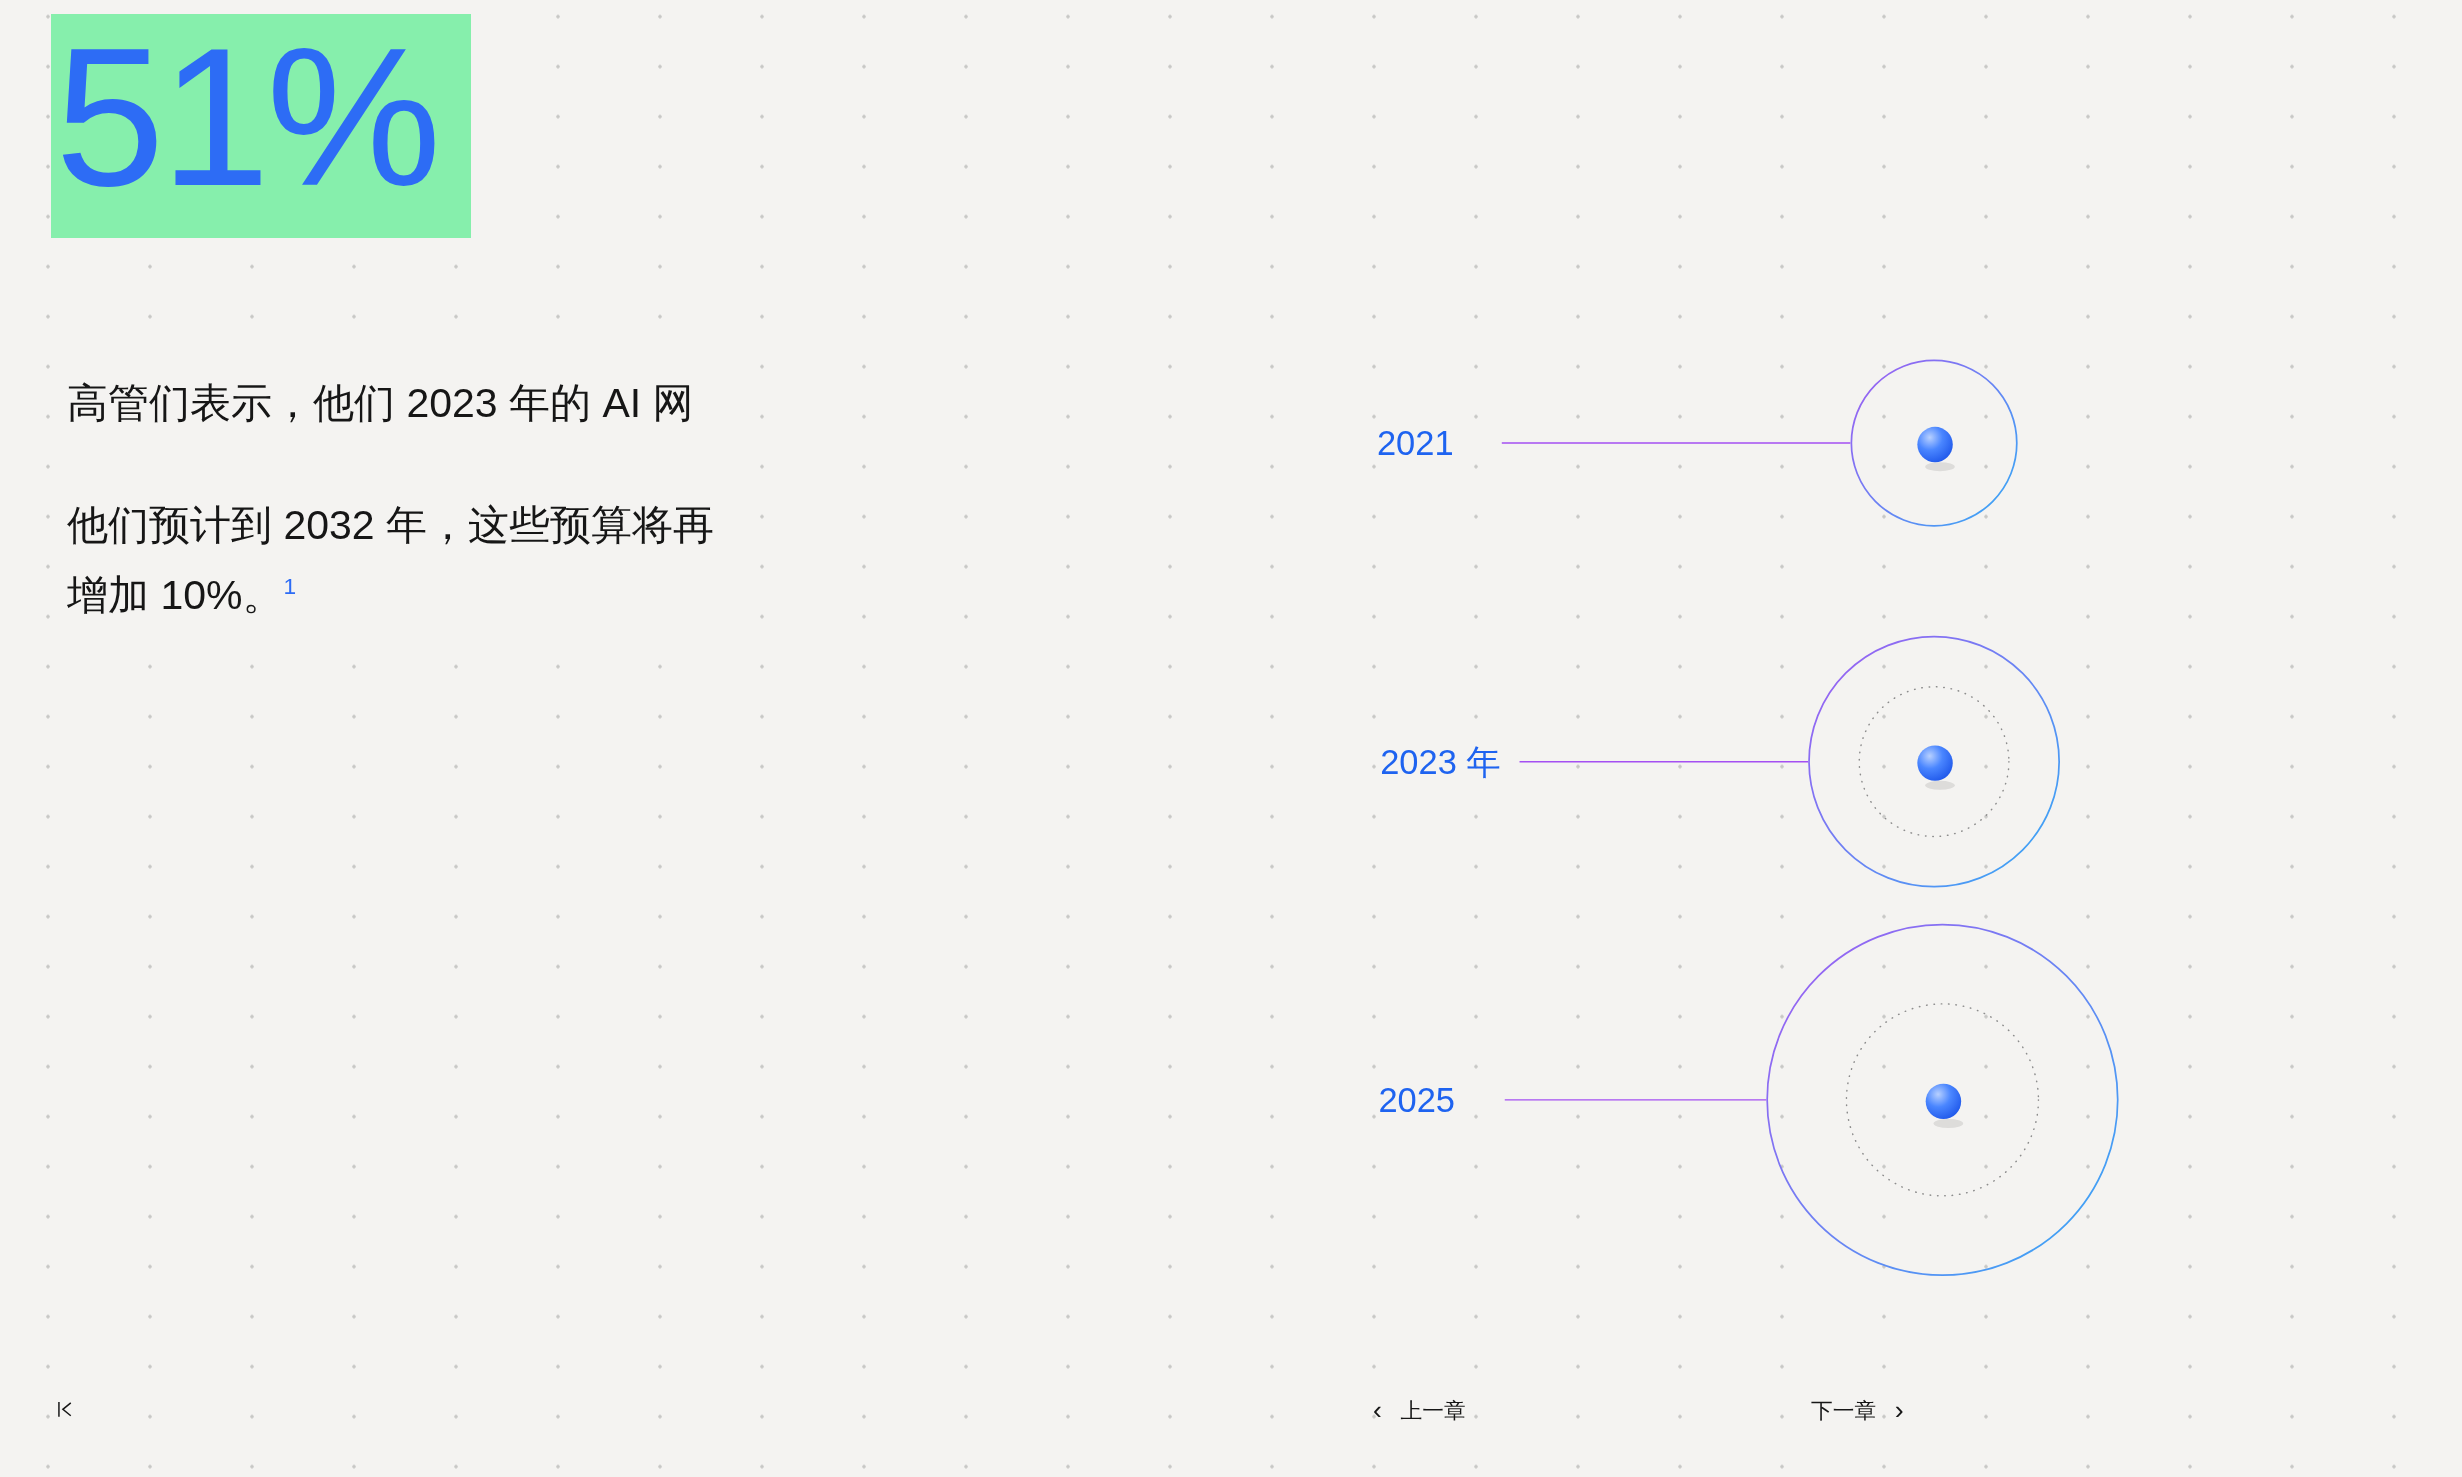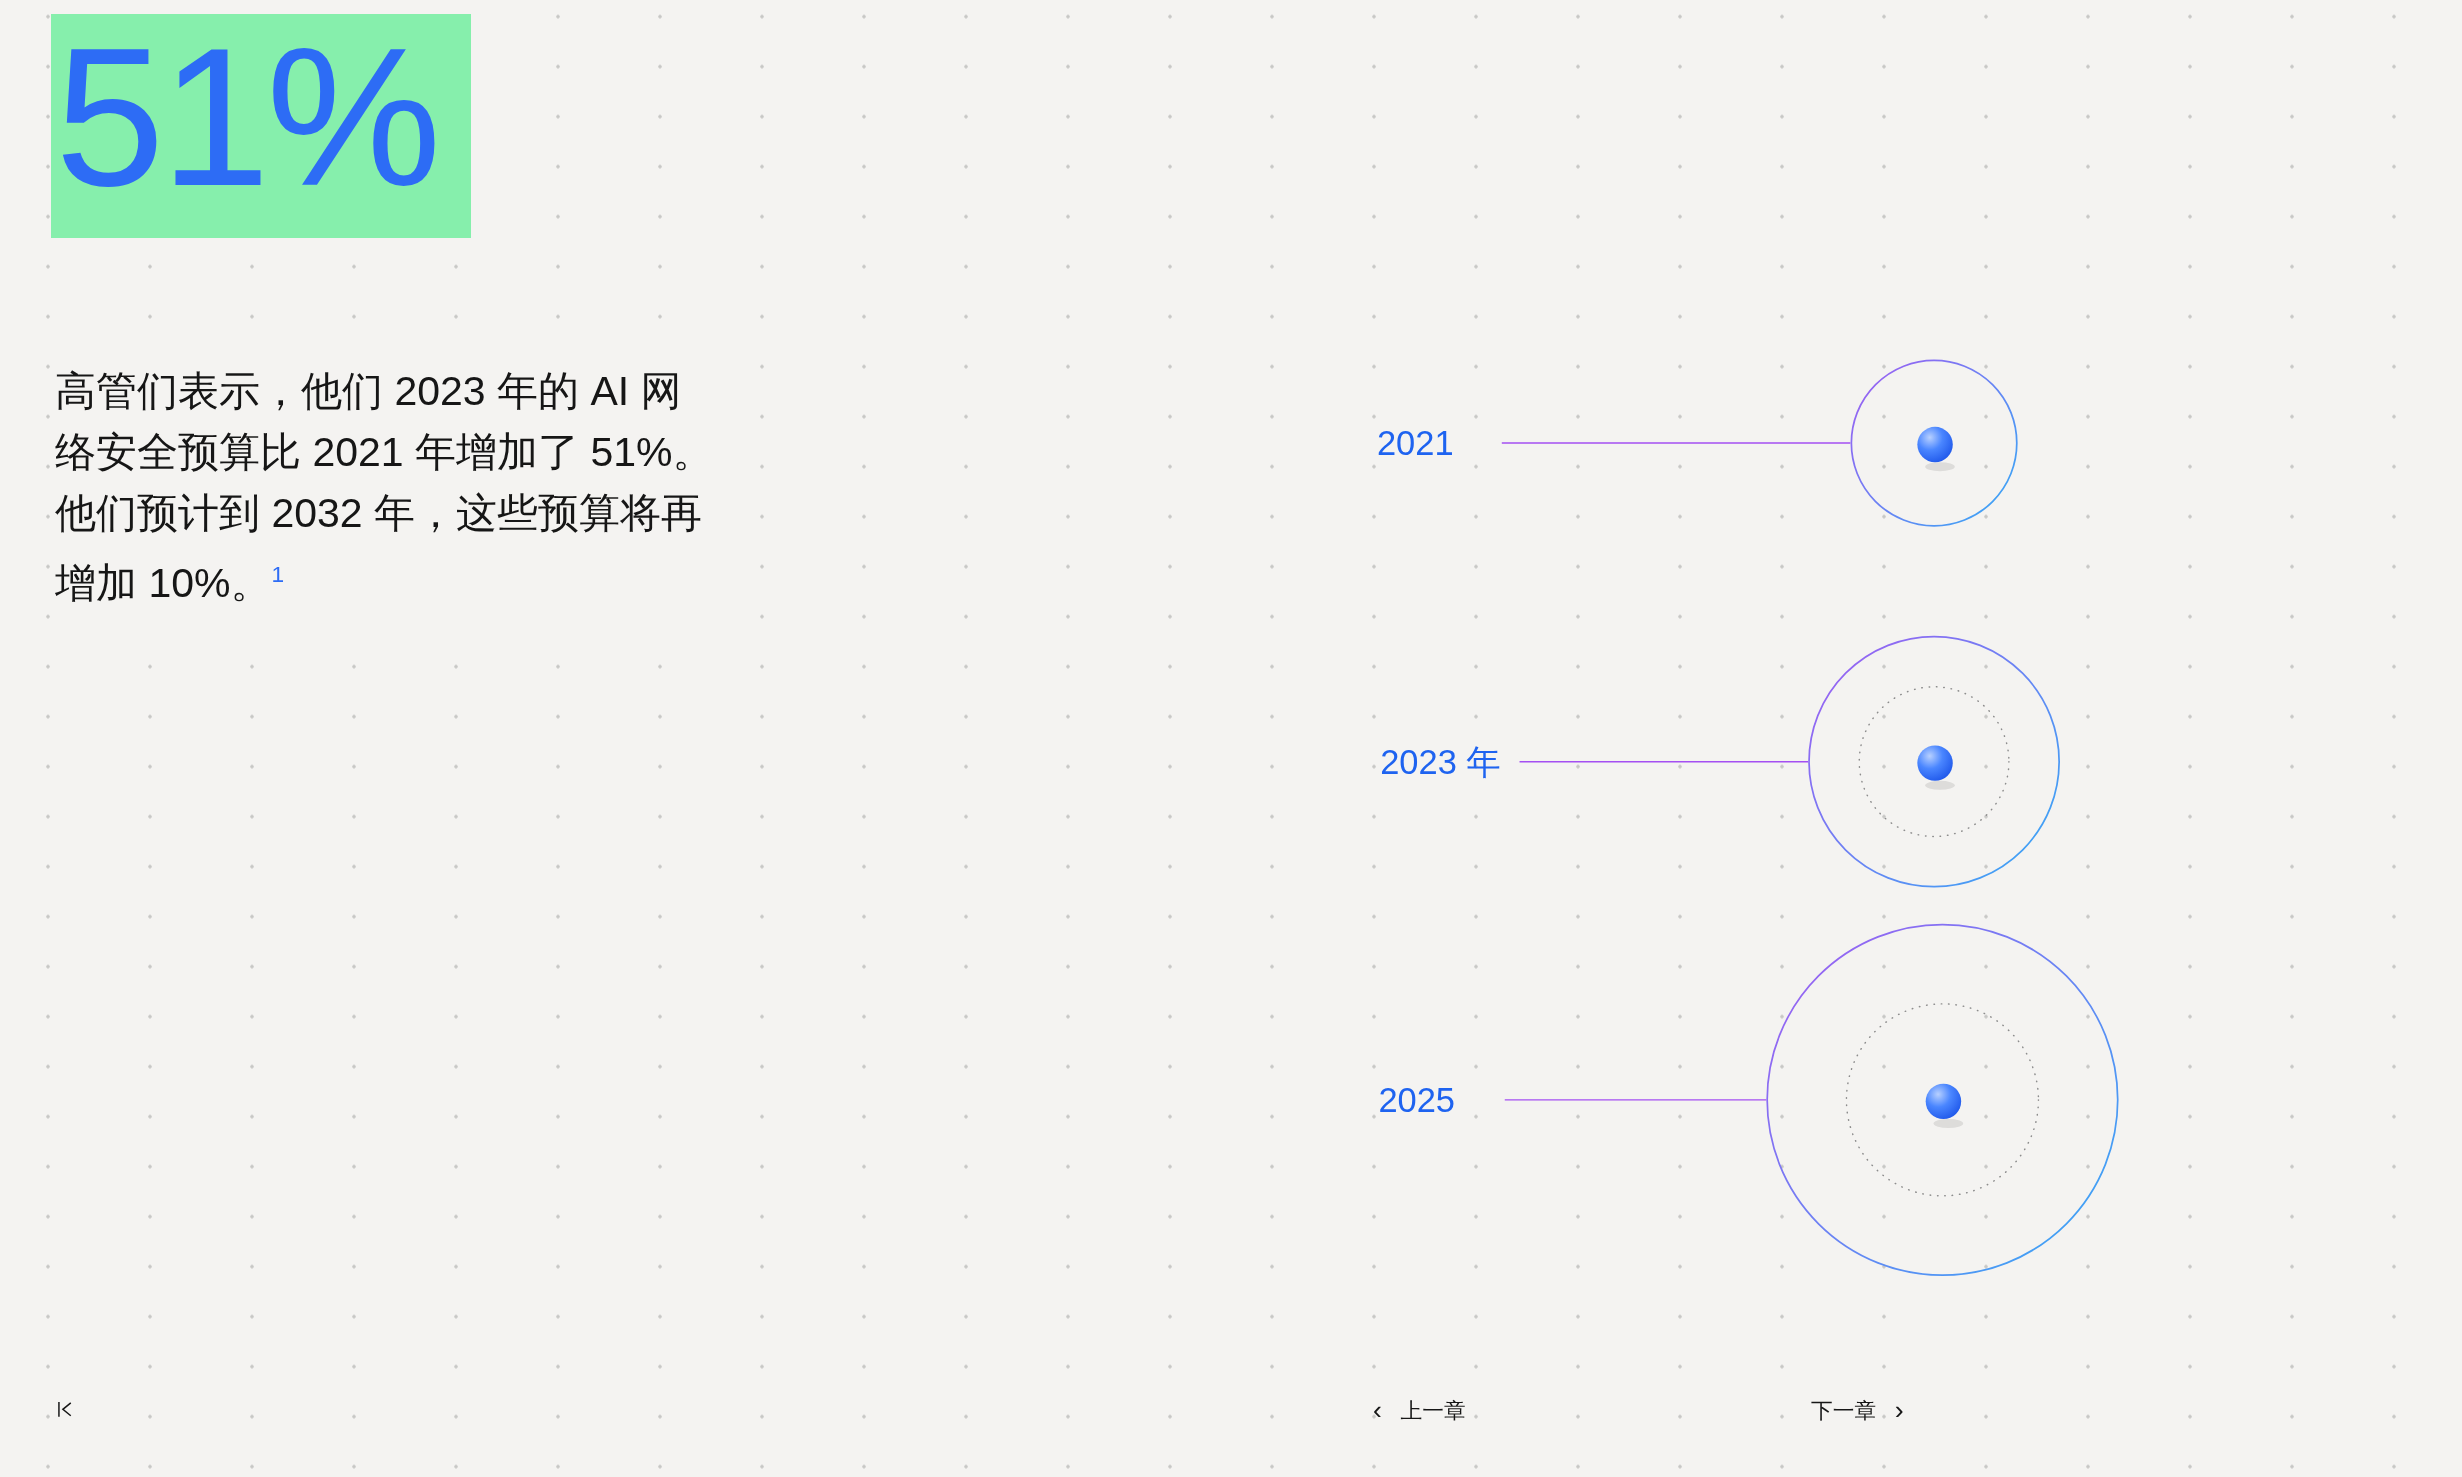--- a/index.html
+++ b/index.html
@@ -24,21 +24,21 @@
     font-weight: 200;
     letter-spacing: -3.9px;
     color: #2d6cf5;
     background: #86efac;
     padding: 0 34px 17.7px 3.9px;
   }
   .body-text {
     position: absolute;
     left: 55px;
     top: 351px;
-    margin: 0;
+    margin: 12px;
     font-size: 41px;
     line-height: 61px;
     background: #f4f3f1;
     padding: 9.8px 34px 17.7px 0;
     white-space: nowrap;
   }
   .body-text sup {
     font-size: 22.7px;
     color: #2d6cf5;
   }
@@ -67,21 +67,21 @@
     cursor: pointer;
   }
 </style>
 </head>
 <body>
 
 <div class="headline">51%</div>
 
 <p class="body-text">
   <span>高管们表示，他们 2023 年的 AI 网</span><br>
-  <span>络安全预算比 2021 年增加了 51%。</span><br>
+  <br>
   <span>他们预计到 2032 年，这些预算将再</span><br>
   <span>增加 10%。</span><sup>1</sup>
 </p>
 
 <svg class="viz" width="2626" height="1477" viewBox="0 0 5333 3000">
   <defs>
     <linearGradient id="ringGrad" x1="0" y1="0.05" x2="1" y2="0.9">
       <stop offset="0" stop-color="#a05df2"></stop>
       <stop offset="1" stop-color="#38a7f5"></stop>
     </linearGradient>

